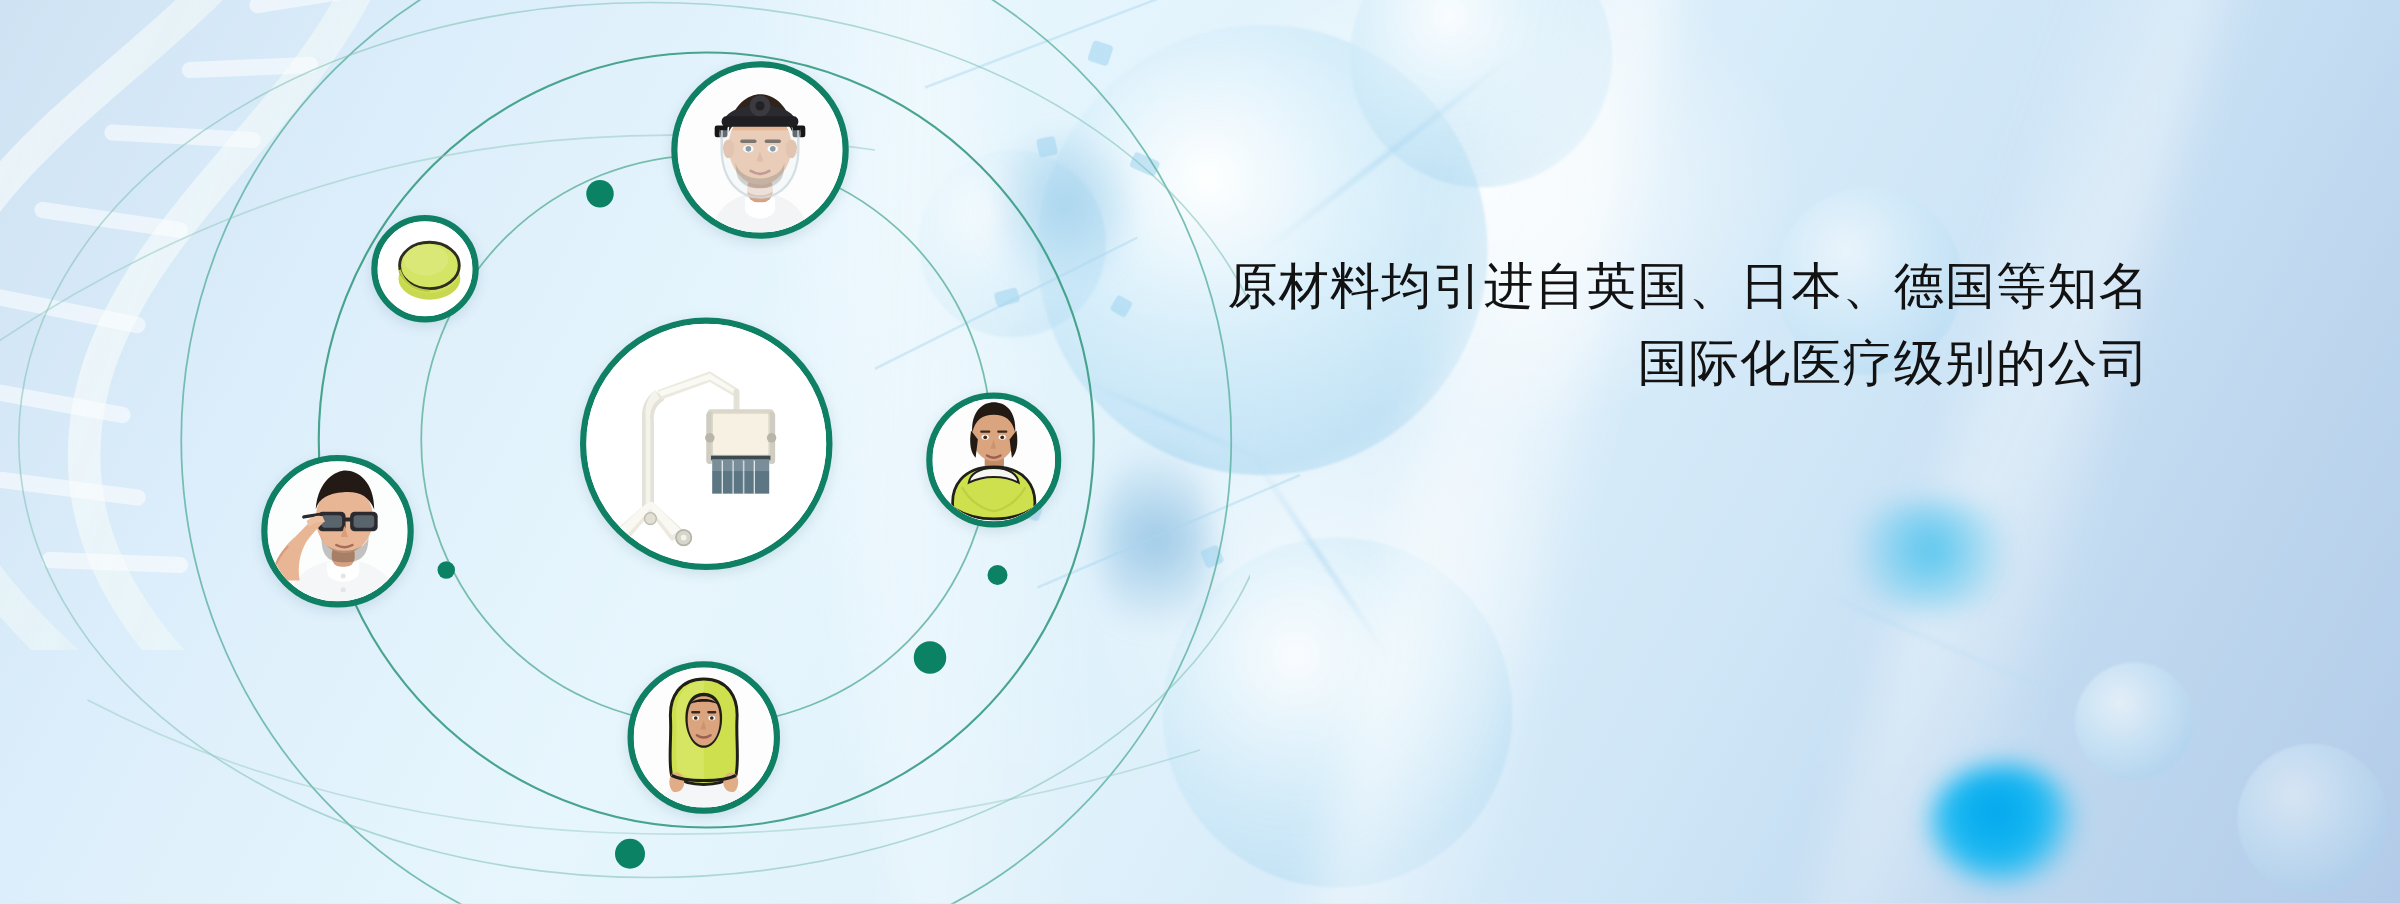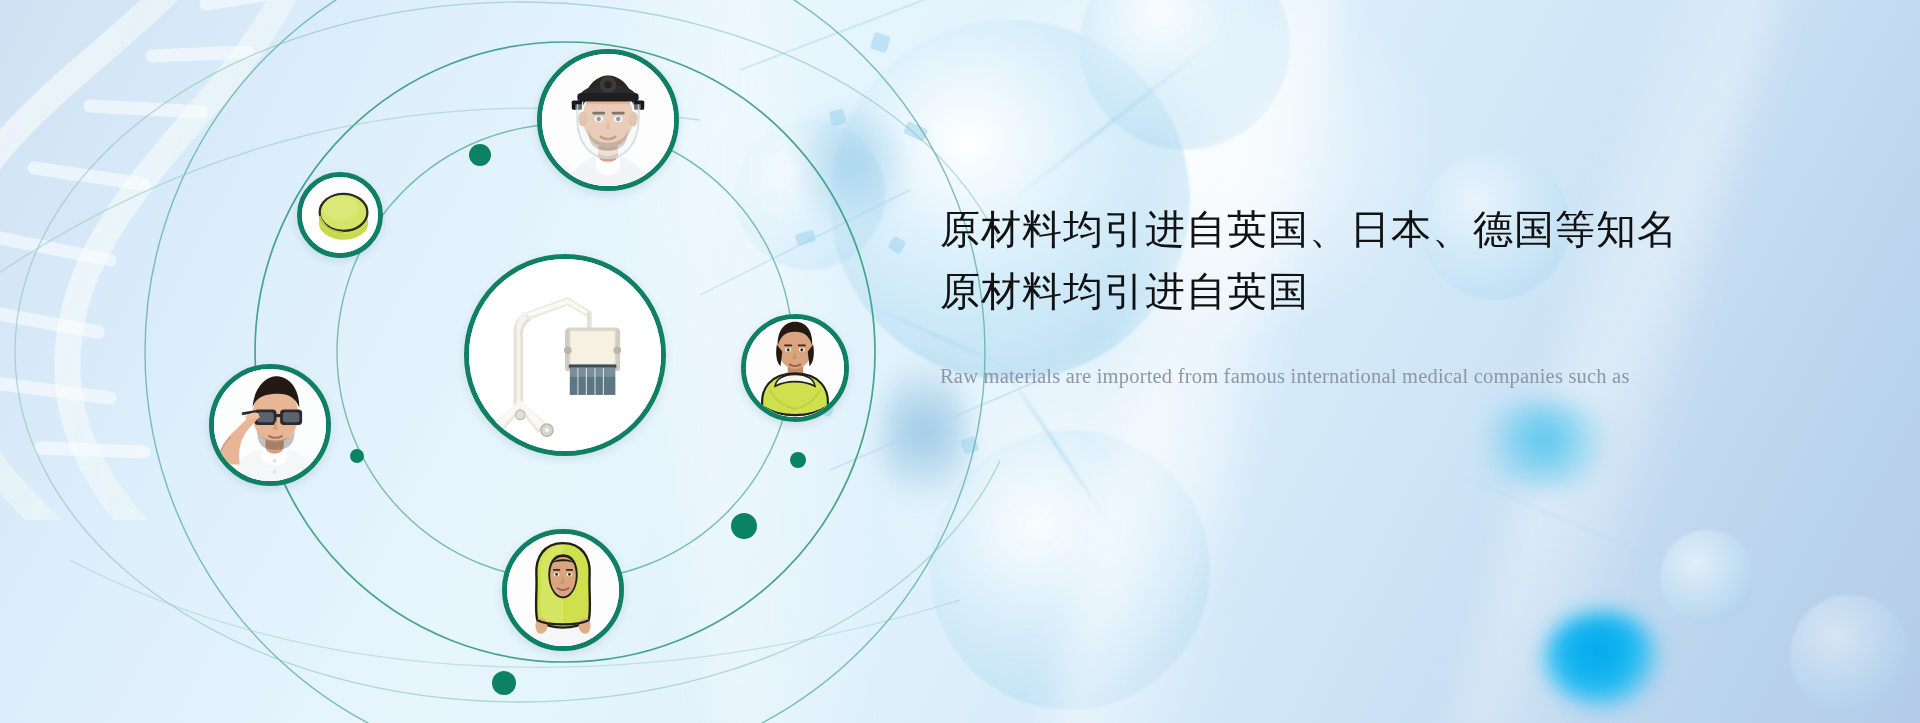--- a/index.html
+++ b/index.html
@@ -48,21 +48,21 @@
     box-sizing:border-box;
     overflow:hidden;
     box-shadow:0 3px 10px rgba(20,70,90,.13);
   }
   .bubble .ph{position:absolute;left:0;top:0;width:100%;height:100%;}
 
   
   .dot{position:absolute;border-radius:50%;background:#0c8264;}
 
   
-  .copy{position:absolute;right:200px;top:198px;width:780px;text-align:left;}
+  .copy{position:absolute;right:200px;top:198px;width:780px;text-align:right;}
   .h1{
     color:#121212;font-size:40px;line-height:62px;letter-spacing:1px;font-weight:400;
     white-space:nowrap;
   }
   .h1 .l2{display:block;}
   .sub{
     margin-top:34px;color:#8e96a3;font-family:"Liberation Serif", serif;
     font-size:20.5px;line-height:40px;letter-spacing:.2px;
   }
   .sub .s2{display:block;}
@@ -346,20 +346,19 @@
       <path d="M34 92 C30 96, 30 104, 34 108 C39 110, 44 106, 44 100 C44 94, 39 90, 34 92 Z" fill="#e0ad87"></path>
       <path d="M88 92 C92 96, 92 104, 88 108 C83 110, 78 106, 78 100 C78 94, 83 90, 88 92 Z" fill="#e0ad87"></path>
 
       <path d="M33 94 C44 100, 78 100, 89 94" stroke="#1f1f18" stroke-width="2.6" fill="none"></path>
     </svg>
   </div>
 
   <div class="copy">
     <div class="h1">
       <span>原材料均引进自英国、日本、德国等知名</span>
-      <span class="l2">原材料均引进自英国</span>
+      <span class="l2">国际化医疗级别的公司</span>
     </div>
     <div class="sub">
-      <span>Raw materials are imported from famous international medical companies such as</span>
     </div>
   </div>
 
 </div>
 
 </body></html>

